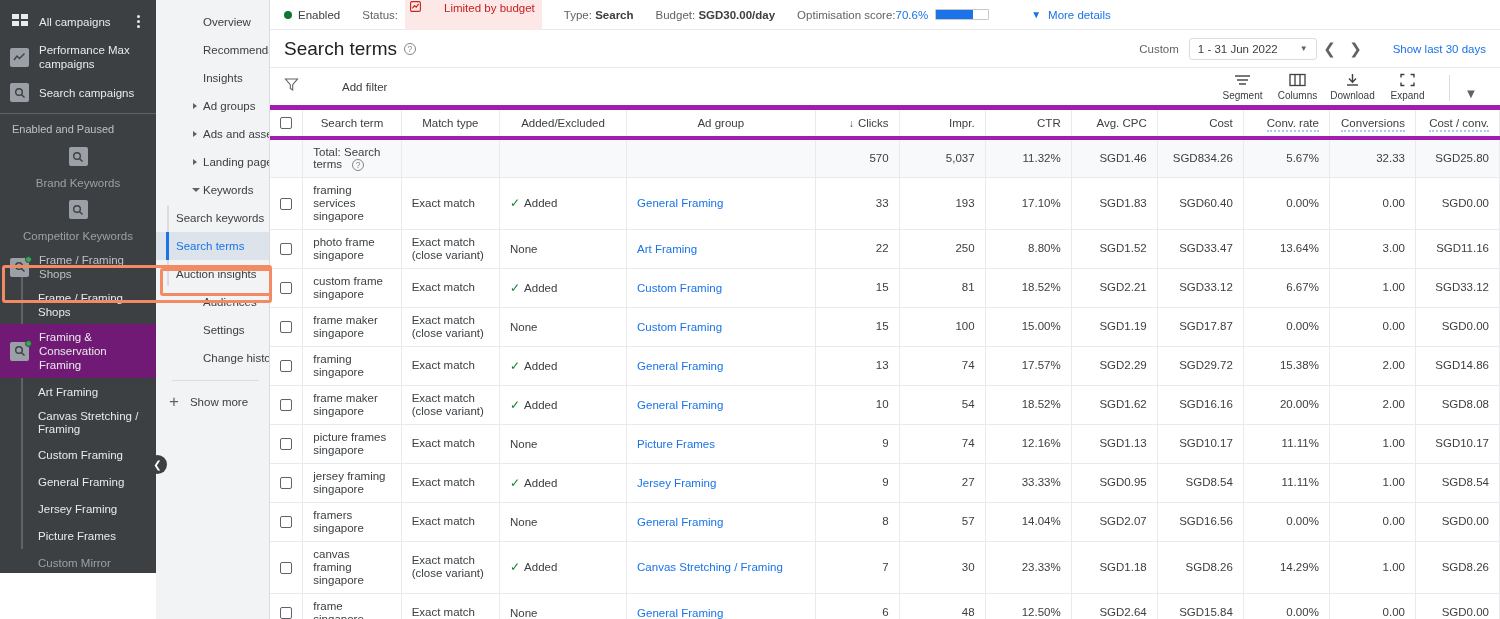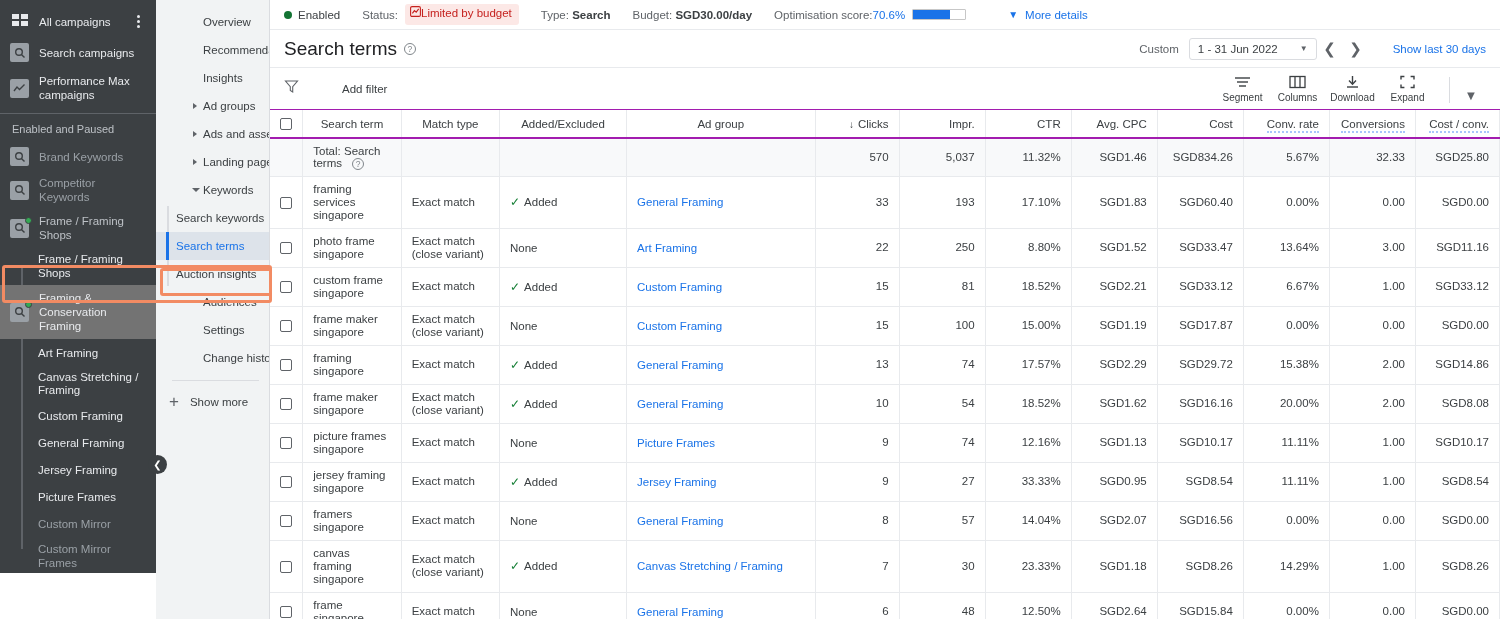--- a/index.html
+++ b/index.html
@@ -44,32 +44,32 @@
   .kebab i { width: 3px; height: 3px; border-radius: 50%; background: #e8eaed; display:block; }
   .nav1-sep { height: 1px; background: #5f6368; margin: 5px 0 0 0; }
   .nav1-section {
     font-size: 11px; color: #bdc1c6; padding: 9px 20px 7px 12px;
   }
   .n1sub {
     display: flex; align-items: center; gap: 10px;
     padding: 5px 10px; min-height: 27px;
     font-size: 11.5px; line-height: 14px; color: #bdc1c6;
   }
-  .n1sub.dim { color: #9aa0a6; }
+  .n1sub.dim { color: #9aa0a6; flex-direction: column; }
   .n1child {
     padding: 5px 10px 5px 38px; min-height: 27px;
     font-size: 11.5px; line-height: 14px; color: #e8eaed;
     display: flex; align-items: center; position: relative;
   }
   .n1child.dim { color: #9aa0a6; }
   .childrail {
     position: absolute; left: 21px; top: 268px; bottom: 24px;
     width: 2px; background: #5f6368;
   }
-  .n1row.selected { background: #737373; }
+  .n1row.selected { background: #701a75; }
   .hl-campaign {
     position: absolute; left: 2px; top: 265px; width: 270px; height: 38px;
     border: 3px solid #f28b63; border-radius: 3px; pointer-events: none; z-index: 30;
   }
   .hl-searchterms {
     position: absolute; left: 160px; top: 268px; width: 112px; height: 28px;
     border: 3px solid #f28b63; border-radius: 3px; pointer-events: none; z-index: 31;
   }
 
   
@@ -125,23 +125,23 @@
   .statusbar {
     height: 30px; flex: 0 0 30px;
     display: flex; align-items: center; gap: 0;
     padding: 0 14px; font-size: 11.5px; color: #3c4043;
     border-bottom: 1px solid #e8eaed; background: #fff;
   }
   .statusbar .seg { display: flex; align-items: center; margin-right: 22px; white-space: nowrap; }
   .greendot { width: 8px; height: 8px; border-radius: 50%; background: #137333; margin-right: 6px; }
   .muted { color: #5f6368; }
   .chip-limited {
-    display: inline-flex; align-items: center; gap: 0;
+    display: inline-flex; align-items: center; gap: 23px;
     background: #fce8e6; color: #c5221f; border-radius: 3px;
-    padding: 2px 7px 6px 5px; margin-left: 7px; font-size: 11.5px;
+    padding: 2px 7px 16px 5px; margin-left: 7px; font-size: 11.5px;
   }
   .b { font-weight: bold; color: #3c4043; }
   .score { color: #1a73e8; margin-left: 0; }
   .scorebar {
     width: 54px; height: 11px; border: 1px solid #c7c7c7; background: #fff;
     margin-left: 7px; position: relative; border-radius: 1px; overflow: hidden;
   }
   .scorebar i { position: absolute; left: 0; top: 0; bottom: 0; width: 70.6%; background: #1a73e8; display: block; }
   .moredetails { color: #1a73e8; display: flex; align-items: center; gap: 7px; margin-left: 20px; cursor: pointer; }
   .chev { font-size: 10px; }
@@ -161,21 +161,21 @@
   .datebox {
     border: 1px solid #dadce0; border-radius: 3px; padding: 4px 8px;
     display: flex; align-items: center; gap: 22px; color: #3c4043; min-width: 108px;
     justify-content: space-between; cursor: pointer; background: #fff;
   }
   .arrowbtn { width: 26px; height: 26px; display: flex; align-items: center; justify-content: center; color: #5f6368; font-size: 15px; cursor: pointer; }
   .last30 { color: #1a73e8; margin-left: 24px; cursor: pointer; }
 
   .toolbar {
     height: 42px; flex: 0 0 42px; display: flex; align-items: center;
-    padding: 0 14px; border-bottom: 1px solid #a21caf;
+    padding: 0 14px; border-bottom: 5px solid #a21caf;
   }
   .filter-icon { margin-right: 43px; color: #5f6368; }
   .addfilter { font-size: 11.5px; color: #3c4043; cursor: pointer; }
   .tools { margin-left: auto; display: flex; align-items: flex-end; gap: 0; }
   .tool {
     display: flex; flex-direction: column; align-items: center; gap: 3px;
     width: 55px; font-size: 10px; color: #3c4043; cursor: pointer;
   }
   .tool svg { display: block; }
   .toolsep { width: 1px; height: 26px; background: #dadce0; margin: 0 6px 0 14px; }
@@ -185,21 +185,21 @@
   .tablewrap { flex: 1; overflow: hidden; }
   table.st { width: 100%; border-collapse: collapse; table-layout: fixed; }
   table.st th, table.st td {
     font-size: 11.5px; color: #3c4043;
     border-right: 1px solid #e8eaed;
     border-bottom: 1px solid #e8eaed;
     padding: 6px 10px; vertical-align: middle;
     overflow: hidden;
   }
   table.st th { font-weight: normal; color: #3c4043; height: 28px; padding-top: 5px; padding-bottom: 5px; }
-  thead tr { border-bottom: 2px solid #a21caf; }
+  thead tr { border-bottom: 4px solid #a21caf; }
   thead th { border-bottom: 2px solid #9aa0a6; }
   .num { text-align: right; }
   .cb {
     width: 12px; height: 12px; border: 1.5px solid #5f6368; border-radius: 2px;
     display: inline-block; vertical-align: middle; cursor: pointer; background: #fff;
   }
   td.cbcell, th.cbcell { width: 32px; padding-left: 12px; padding-right: 0; border-right: none; }
   th.termcol, td.termcol { border-left: none; padding-left: 2px; }
   tr.totalrow td { background: #f8f9fa; height: 30px; }
   tr.datarow td { height: 29.6px; }
@@ -231,35 +231,35 @@
         <span class="lbl">All campaigns</span>
         <span class="kebab">
             <i></i>
             <i></i>
             <i></i>
           </span>
       </div>
 
       <div class="n1row">
         <span class="sq-icon">
+          <svg width="13" height="11" viewBox="0 0 13 11">
+              <polyline points="1,8 4,4 6.5,6.5 11.5,1.5" fill="none" stroke="#3c4043" stroke-width="1.4"></polyline>
+            </svg>
+        </span>
+        <span class="lbl">Performance Max campaigns</span>
+      </div>
+
+      <div class="n1row">
+        <span class="sq-icon">
           <svg width="12" height="12" viewBox="0 0 12 12">
               <circle cx="5" cy="5" r="3.3" fill="none" stroke="#3c4043" stroke-width="1.4"></circle>
               <line x1="7.4" y1="7.4" x2="10.5" y2="10.5" stroke="#3c4043" stroke-width="1.4"></line>
             </svg>
         </span>
         <span class="lbl">Search campaigns</span>
-      </div>
-
-      <div class="n1row">
-        <span class="sq-icon">
-          <svg width="13" height="11" viewBox="0 0 13 11">
-              <polyline points="1,8 4,4 6.5,6.5 11.5,1.5" fill="none" stroke="#3c4043" stroke-width="1.4"></polyline>
-            </svg>
-        </span>
-        <span class="lbl">Performance Max campaigns</span>
       </div>
     </div>
 
     <div class="nav1-sep"></div>
     <div class="nav1-section">Enabled and Paused</div>
 
     <div class="n1sub dim">
       <span class="sq-icon">
         <svg width="12" height="12" viewBox="0 0 12 12">
             <circle cx="5" cy="5" r="3.3" fill="none" stroke="#3c4043" stroke-width="1.4"></circle>

